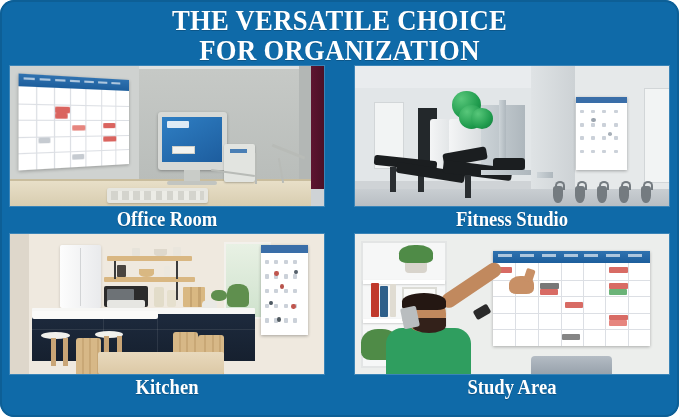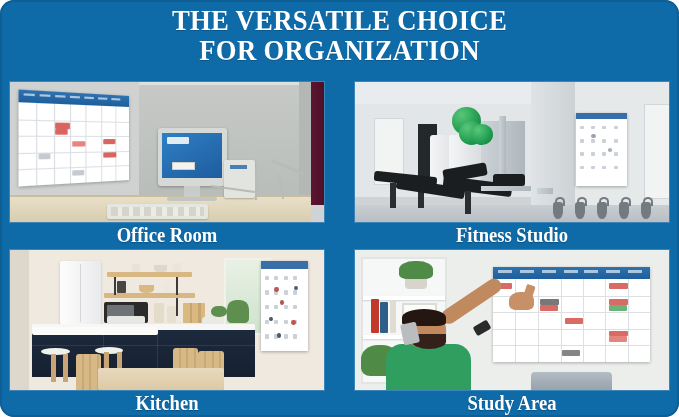--- a/index.html
+++ b/index.html
@@ -16,21 +16,21 @@
 
   .title{
     position:absolute;left:0;top:6px;width:679px;text-align:center;
     color:#ffffff;font-family:"Liberation Serif",serif;font-weight:bold;
     font-size:29px;line-height:1.03;letter-spacing:.3px;
     transform:scaleX(.92);transform-origin:50% 0;
     text-shadow:0 1px 0 rgba(0,0,0,.18);
   }
   .title .l2{display:block;}
 
-  .grid{position:absolute;left:0;top:82px;width:679px;height:238px;}
+  .grid{position:absolute;left:0;top:66px;width:679px;height:238px;}
   .cell{position:absolute;}
   .cell.c0{left:10px;top:0;}
   .cell.c1{left:355px;top:0;}
   .cell.c2{left:10px;top:168px;}
   .cell.c3{left:355px;top:168px;}
 
   .photo{
     position:relative;width:314px;height:140px;overflow:hidden;
     background:#cfd3d6;box-shadow:0 0 0 1px rgba(255,255,255,.18);
   }

